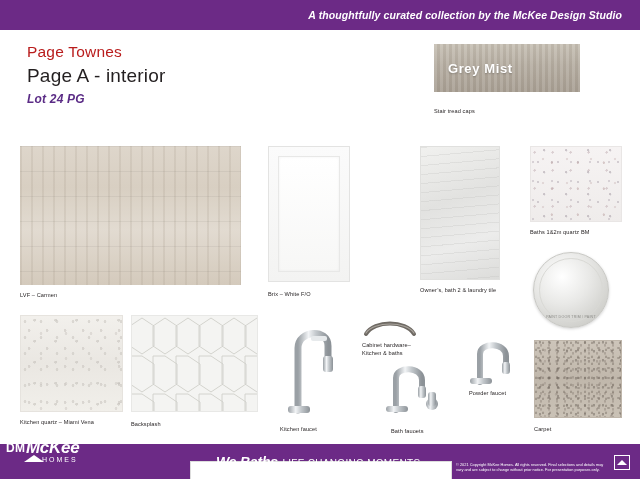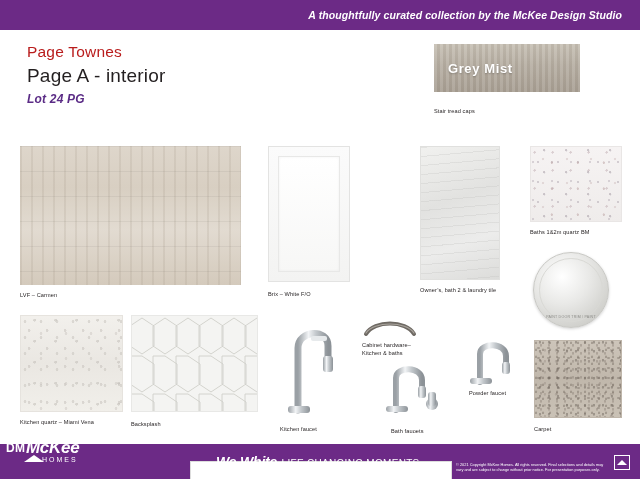--- a/index.html
+++ b/index.html
@@ -449,21 +449,21 @@
 
     <div class="dm-text">DM</div>
 
     <div class="logo-roof"></div>
     <div class="logo-block">
       <div class="mckee">McKee</div>
       <div class="homes">HOMES</div>
     </div>
 
     <div class="tagline-bottom">
-      <span class="script">We White</span>
+      <span class="script">We Baths</span>
       <span class="caps">LIFE CHANGING MOMENTS</span>
     </div>
 
     <div class="copyright">© 2021 Copyright McKee Homes. All rights reserved. Final selections and details may vary and are subject to change without prior notice. For presentation purposes only.</div>
 
     <div class="eho">
       <span class="house"></span>
     </div>
   </div>
 

